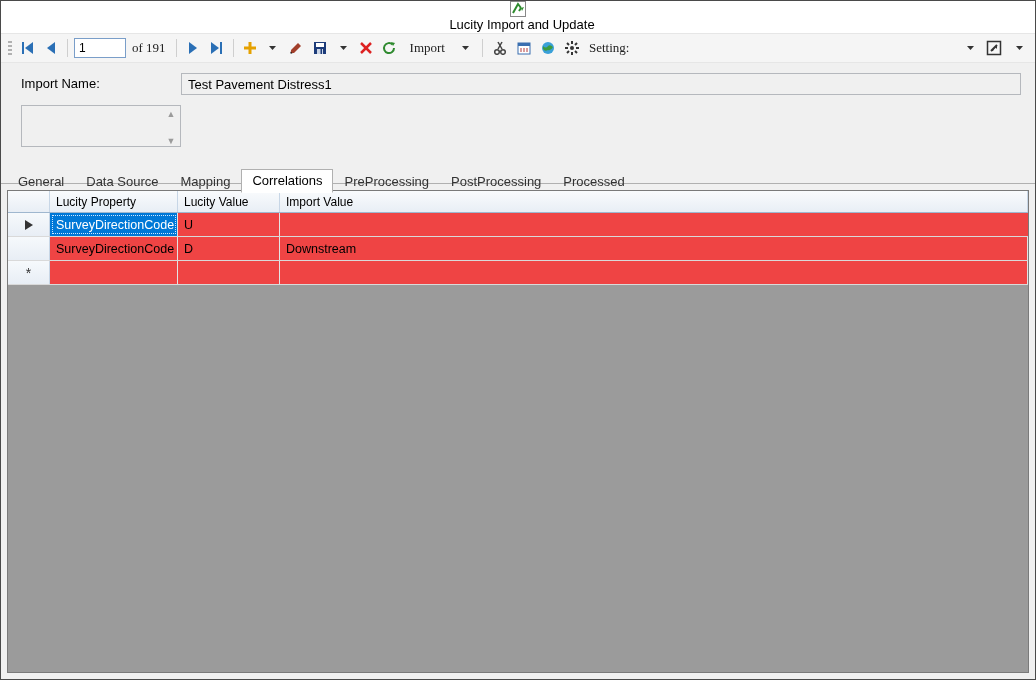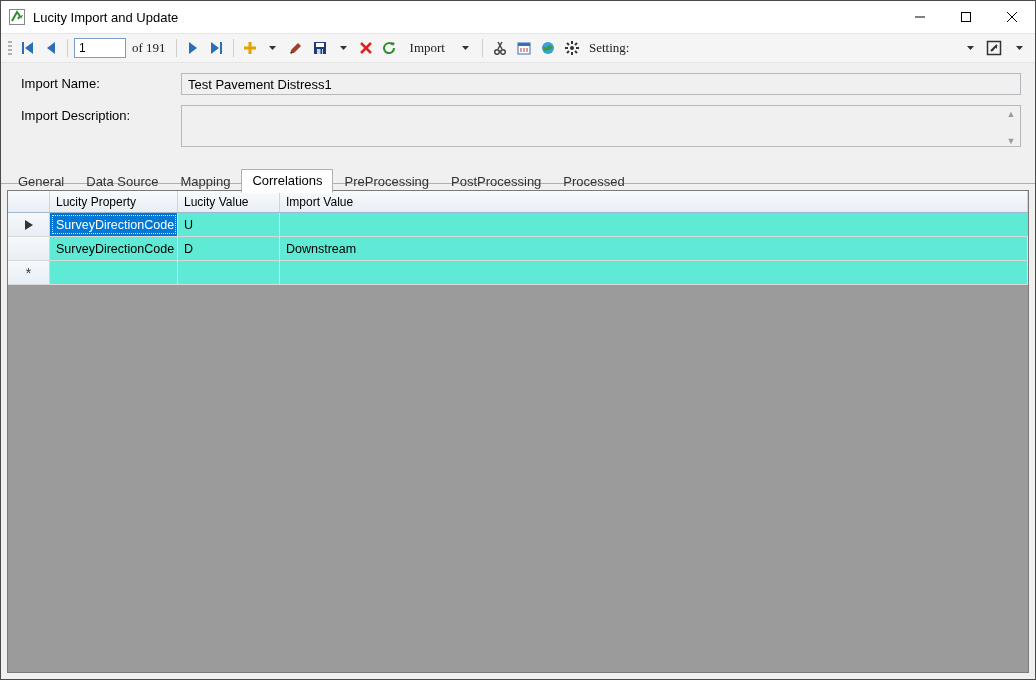--- a/index.html
+++ b/index.html
@@ -18,20 +18,21 @@
     flex-direction: column;
     background: #fff;
   }
   
   .titlebar {
     height: 32px;
     display: flex;
     align-items: center;
     padding: 0 0 0 8px;
     background: #fff;
+    flex-direction: column;
   }
   .titlebar .app-icon {
     width: 16px; height: 16px;
     margin-right: 8px;
     display: inline-flex; align-items: center; justify-content: center;
   }
   .titlebar .title { flex: 0 0 auto; font-size: 13px; color: #000; }
   .titlebar .spacer { flex: 1; }
   .winbtn {
     width: 46px; height: 32px;
@@ -174,21 +175,21 @@
     font-size: 12px;
     color: #000;
   }
   .col-selector { width: 42px; }
   .col-prop { width: 128px; }
   .col-lucval { width: 102px; }
   .col-impval { flex: 1; }
   .grid-row {
     display: flex;
     height: 24px;
-    background: #5eead4;
+    background: #ef4444;
     border-bottom: 1px solid #d9d9d9;
   }
   .gr-selector {
     width: 42px;
     background: linear-gradient(#f6f9fc, #e8eef5);
     border-right: 1px solid #c7d6e6;
     display: flex;
     align-items: center;
     justify-content: center;
     color: #333;
@@ -408,21 +409,20 @@
         <svg width="7" height="4" viewBox="0 0 7 4">
             <polygon points="0,0 7,0 3.5,4" fill="#333"></polygon>
           </svg>
       </span>
     </span>
   </div>
 
   <div class="form-area">
     <div class="form-label">Import Name:</div>
     <input class="form-input" readonly="" value="Test Pavement Distress1" style="">
-    <div class="form-label">Import Description:</div>
     <div class="form-ta-wrap">
       <textarea class="form-textarea" readonly="" style=""></textarea>
       <div class="ta-scroll">
         <span>▲</span>
           <span>▼</span>
       </div>
     </div>
   </div>
 
   <div class="tabstrip">

